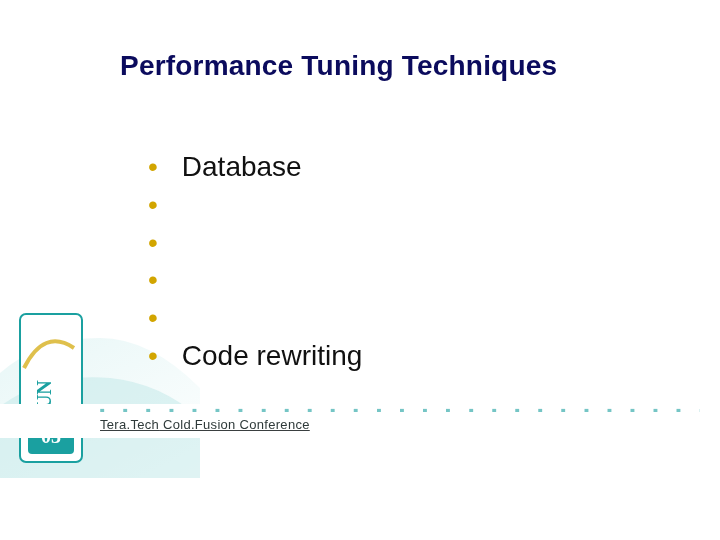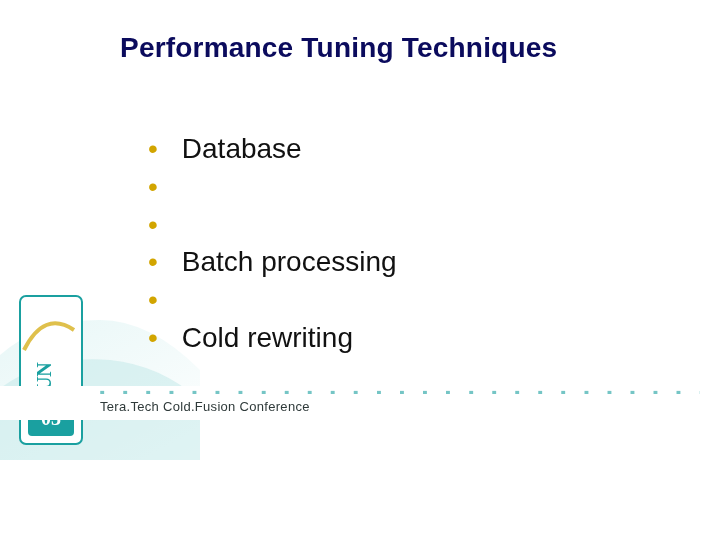--- a/index.html
+++ b/index.html
@@ -9,20 +9,21 @@
     height: 540px;
     overflow: hidden;
     background: #ffffff;
     font-family: Verdana, Geneva, sans-serif;
   }
   .slide {
     position: relative;
     width: 720px;
     height: 420px;
     background: #ffffff;
+    margin-top: 18px;
   }
   .title {
     position: absolute;
     top: 32px;
     left: 120px;
     right: 30px;
     font-size: 28px;
     font-weight: 700;
     color: #0b0b5d;
     letter-spacing: 0.2px;
@@ -87,20 +88,21 @@
     opacity: 0.6;
   }
   .footer .label {
     position: absolute;
     left: 100px;
     bottom: 6px;
     font-family: Verdana, Geneva, sans-serif;
     font-size: 13px;
     letter-spacing: 0.3px;
     color: #3a3f40;
+    text-decoration: underline;
   }
   .footer .label .brand-a { color: #2f3a3a; }
   .footer .label .brand-b { color: #2f3a3a; }
   
   .swoosh {
     position: absolute;
     left: -60px;
     bottom: -40px;
     width: 260px;
     height: 260px;
@@ -134,28 +136,27 @@
         <span>Database</span>
       </li>
       <li>
         <span class="bullet">•</span>
       </li>
       <li>
         <span class="bullet">•</span>
       </li>
       <li>
         <span class="bullet">•</span>
-        <span>Batch processing</span>
       </li>
       <li>
         <span class="bullet">•</span>
       </li>
       <li>
         <span class="bullet">•</span>
-        <span>Cold rewriting</span>
+        <span>Code rewriting</span>
       </li>
     </ul>
   </div>
 
   <div class="badge">
     <svg viewBox="0 0 74 160" width="74" height="160">
       <rect x="6" y="6" width="62" height="148" rx="6" fill="#ffffff" stroke="#1aa0a0" stroke-width="2"></rect>
       <rect x="14" y="110" width="46" height="36" rx="4" fill="#1aa0a0"></rect>
       <text x="37" y="135" text-anchor="middle" font-family="Verdana" font-size="20" font-weight="700" fill="#ffffff" id="badge-line2">03</text>
       <g transform="translate(37,100) rotate(-90)">

